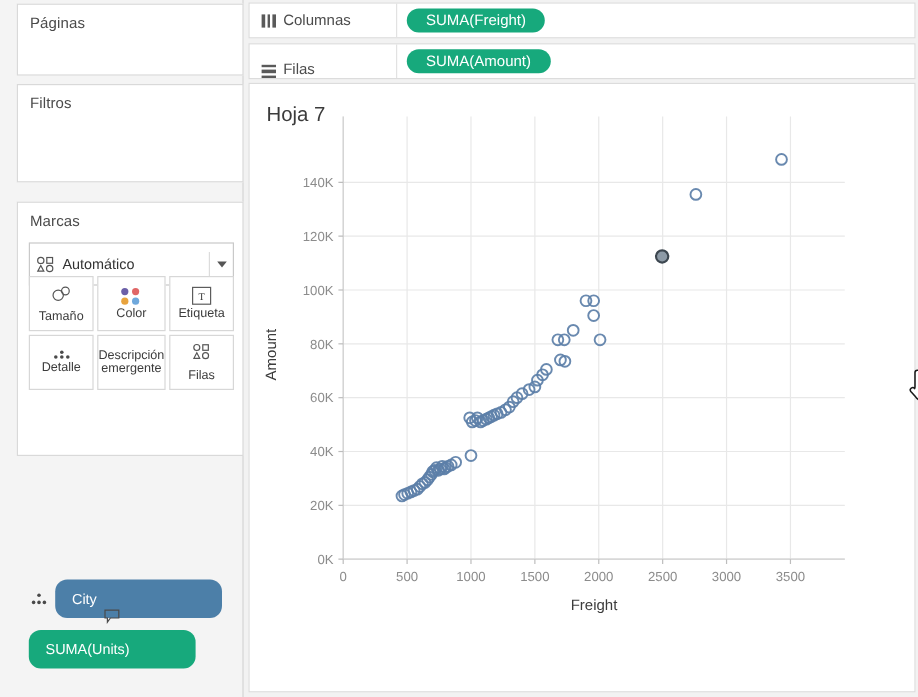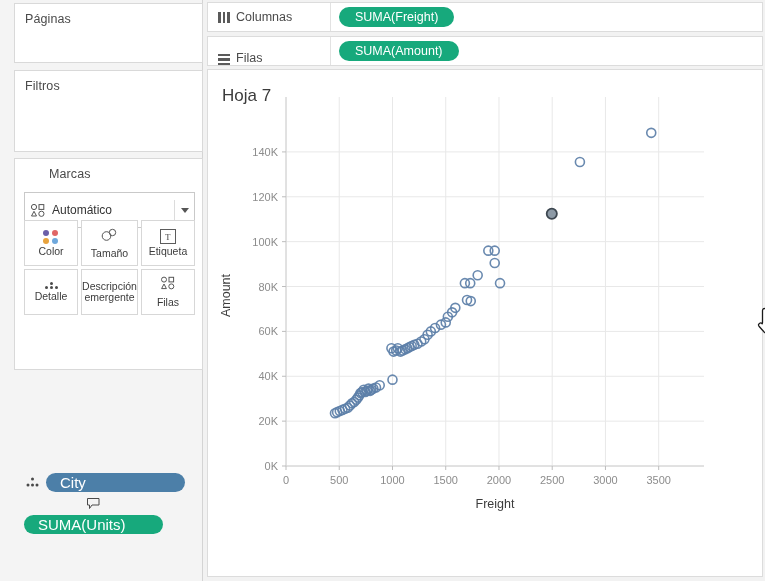--- a/index.html
+++ b/index.html
@@ -30,21 +30,21 @@
     margin: 0 7px;
   }
   .card-title {
     font-size: 12.5px;
     color: #4a4a4a;
     padding: 8px 10px 0 10px;
     letter-spacing: .1px;
   }
   #pages-card { position: absolute; left: 7px; top: 3px; width: 189px; height: 60px; }
   #filters-card { position: absolute; left: 7px; top: 70px; width: 189px; height: 82px; }
-  #marks-card { position: absolute; left: 7px; top: 158px; width: 189px; height: 212px; padding-left: 24px; }
+  #marks-card { position: absolute; left: 7px; top: 168px; width: 189px; height: 212px; }
 
   
   .mark-type-row {
     position: absolute; left: 9px; top: 33px;
     width: 171px; height: 36px;
     border: 1px solid #c9c9c9;
     background: #fff;
     box-sizing: border-box;
     display: flex; align-items: center;
   }
@@ -96,24 +96,24 @@
   .ic-detail { display:flex; flex-direction:column; align-items:center; gap:1px; }
   .ic-detail .d1 { width:3px;height:3px;border-radius:50%;background:#4a4a4a; }
   .ic-detail .d3 { display:flex; gap:2px; }
   .ic-detail .d3 b { width:3px;height:3px;border-radius:50%;background:#4a4a4a;display:block; }
 
   
   .pill-row { position: absolute; left: 9px; display: flex; align-items: center; gap: 5px; }
   #pill-city-row { top: 314px; }
   #pill-units-row { top: 338px; flex-direction: column; }
   .pill {
-    height: 19px; border-radius: 10px;
+    height: 32px; border-radius: 10px;
     display: flex; align-items: center;
     padding: 0 14px;
-    font-size: 15px; color: #ffffff;
+    font-size: 12px; color: #ffffff;
     box-sizing: border-box;
   }
   .pill.blue { background: #4c7fa8; width: 139px; }
   .pill.green { background: #17a97c; width: 139px; }
   .pill-glyph { width: 17px; display:flex; align-items:center; justify-content:center; }
 
   
   .shelf {
     position: absolute; left: 207px;
     width: 556px; height: 30px;
@@ -193,37 +193,37 @@
         </span>
         <span class="mark-type-label">Automático</span>
         <span class="mark-type-caret">
             <i class="caret-tri"></i>
           </span>
       </div>
 
       <div class="btn-grid">
 
         <div class="mark-btn">
+          <span>
+            <svg width="19" height="15" viewBox="0 0 19 15">
+              <circle cx="6.5" cy="9" r="4.3" fill="none" stroke="#555" stroke-width="1"></circle>
+              <circle cx="12.5" cy="5.5" r="3.2" fill="none" stroke="#555" stroke-width="1"></circle>
+            </svg>
+          </span>
+          <span class="bl">Tamaño</span>
+        </div>
+
+        <div class="mark-btn">
           <span class="ic-color">
             <i style="background:#6b5fa8"></i>
               <i style="background:#e06666"></i>
             <i style="background:#e8a33d"></i>
               <i style="background:#6fa8dc"></i>
           </span>
           <span class="bl">Color</span>
-        </div>
-
-        <div class="mark-btn">
-          <span>
-            <svg width="19" height="15" viewBox="0 0 19 15">
-              <circle cx="6.5" cy="9" r="4.3" fill="none" stroke="#555" stroke-width="1"></circle>
-              <circle cx="12.5" cy="5.5" r="3.2" fill="none" stroke="#555" stroke-width="1"></circle>
-            </svg>
-          </span>
-          <span class="bl">Tamaño</span>
         </div>
 
         <div class="mark-btn">
           <span class="ic-label-box">T</span>
           <span class="bl">Etiqueta</span>
         </div>
 
         <div class="mark-btn">
           <span class="ic-detail">
             <i class="d1"></i>

